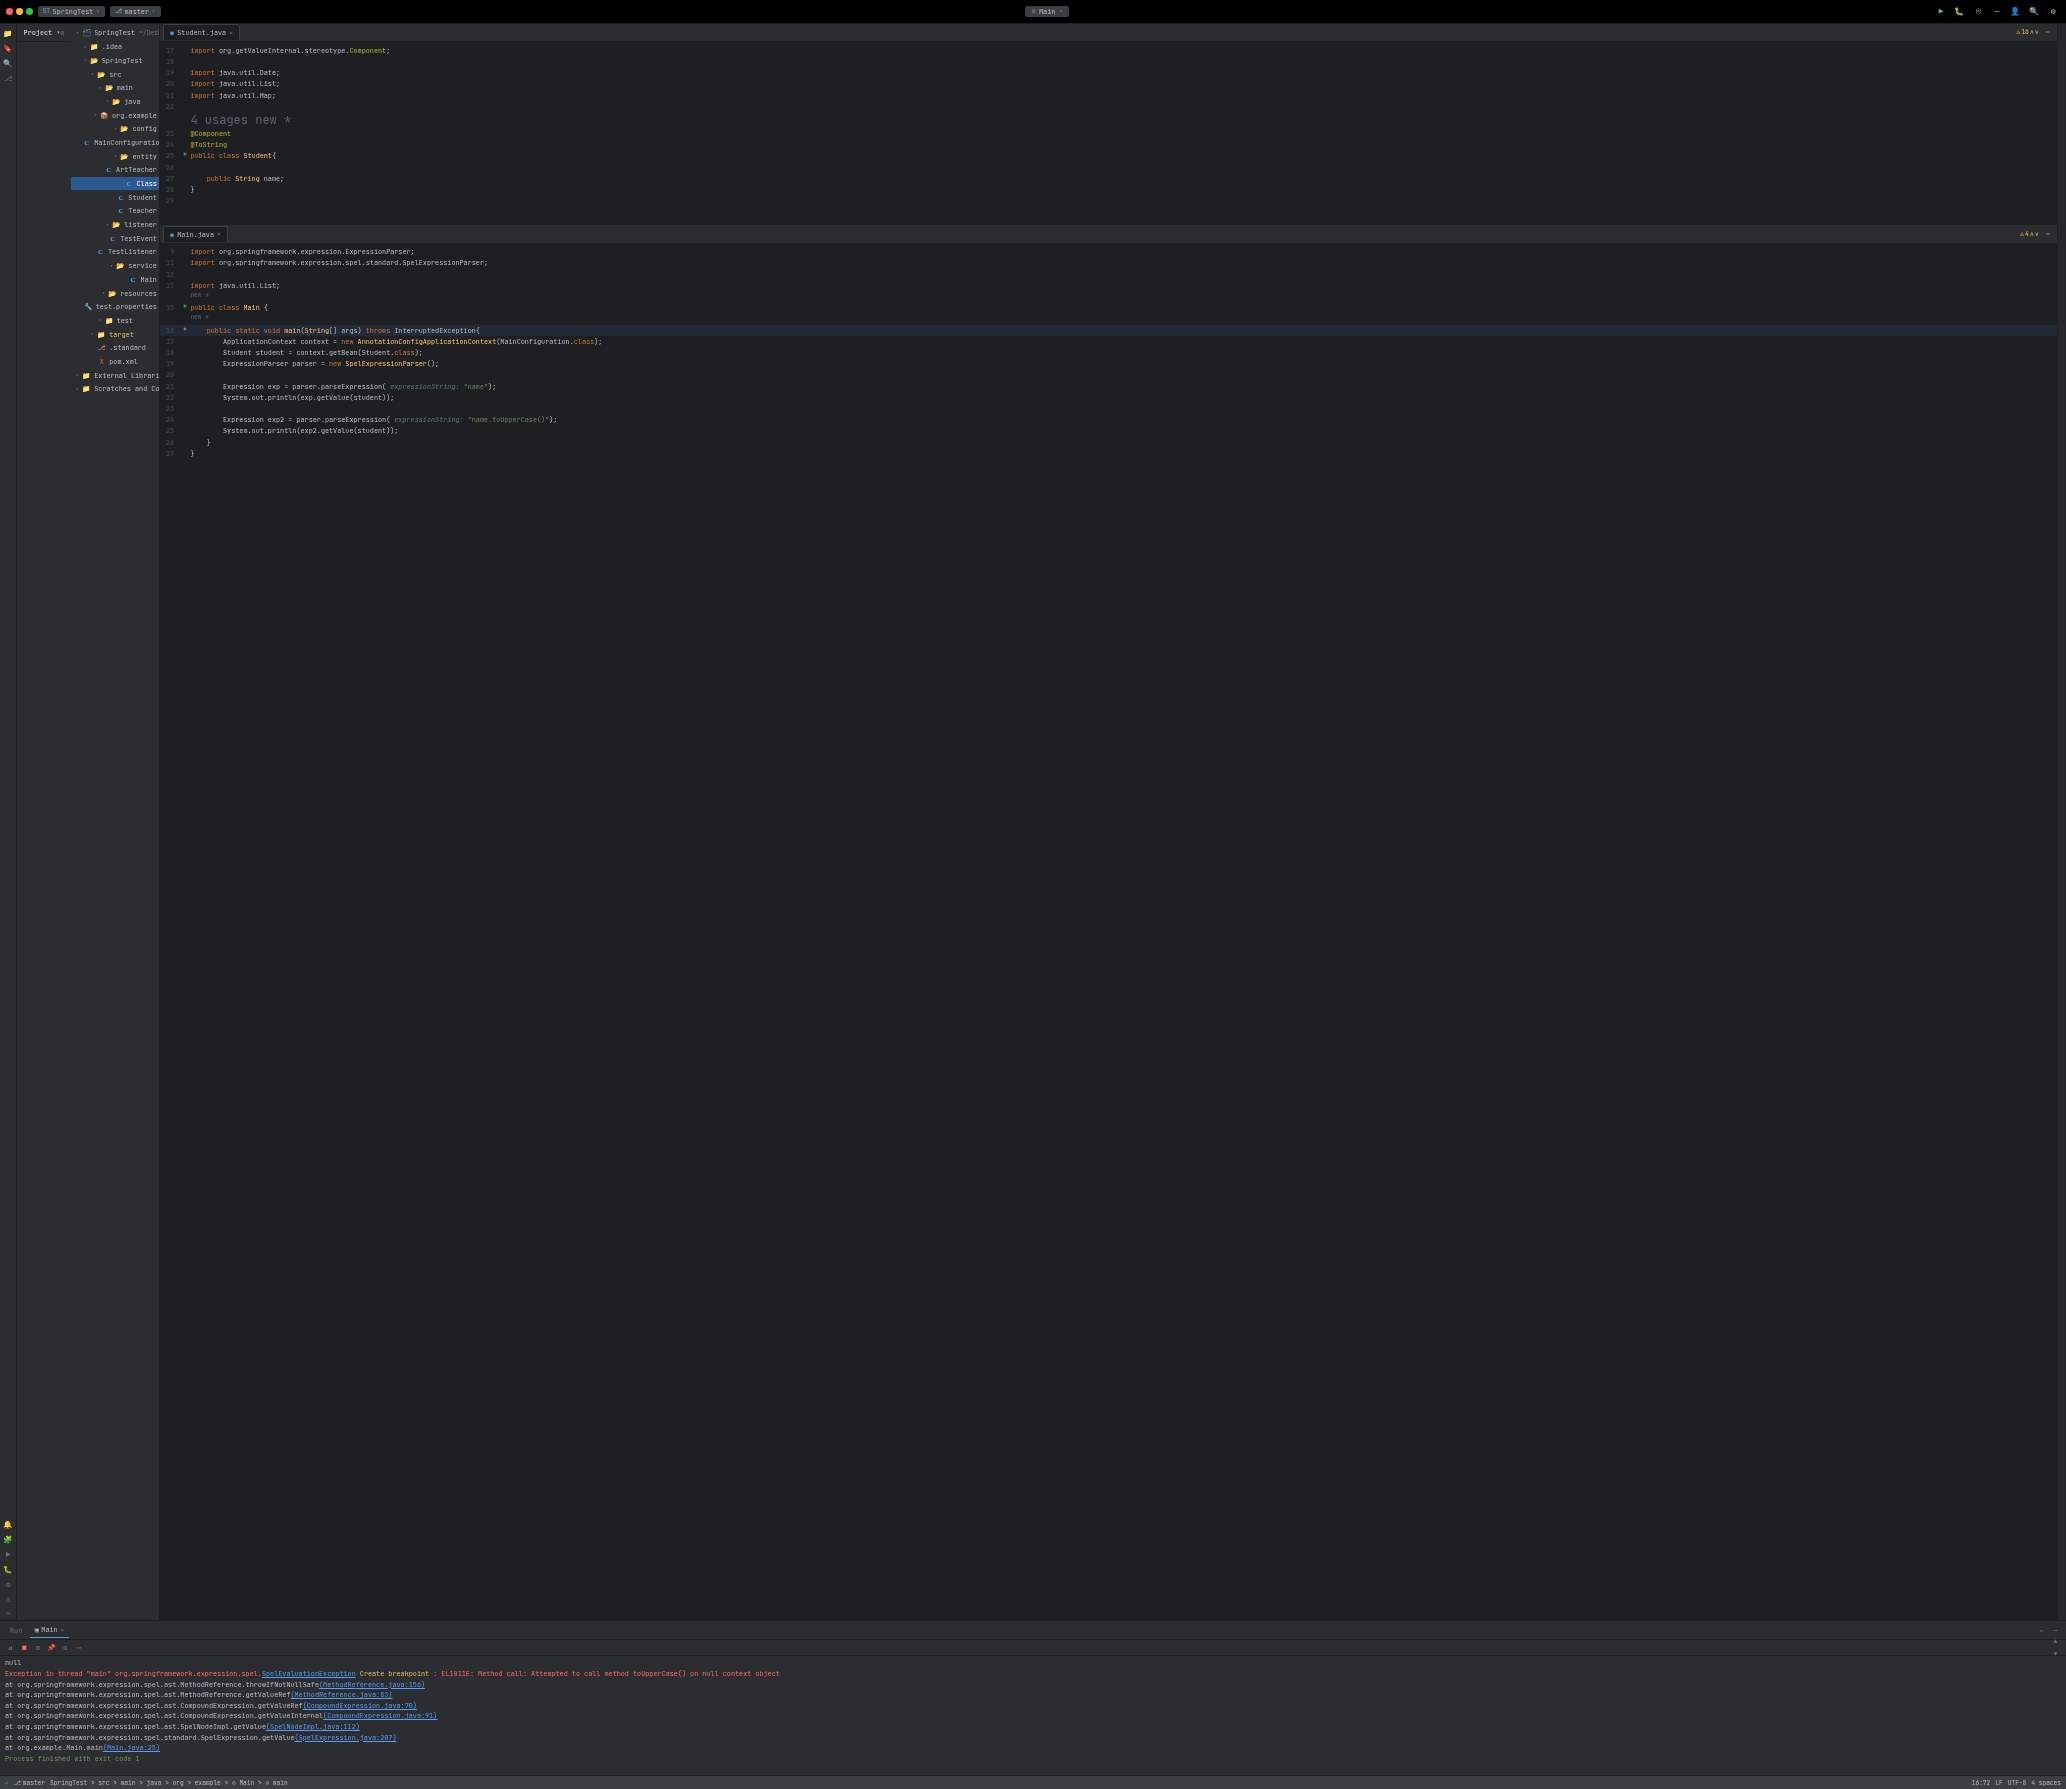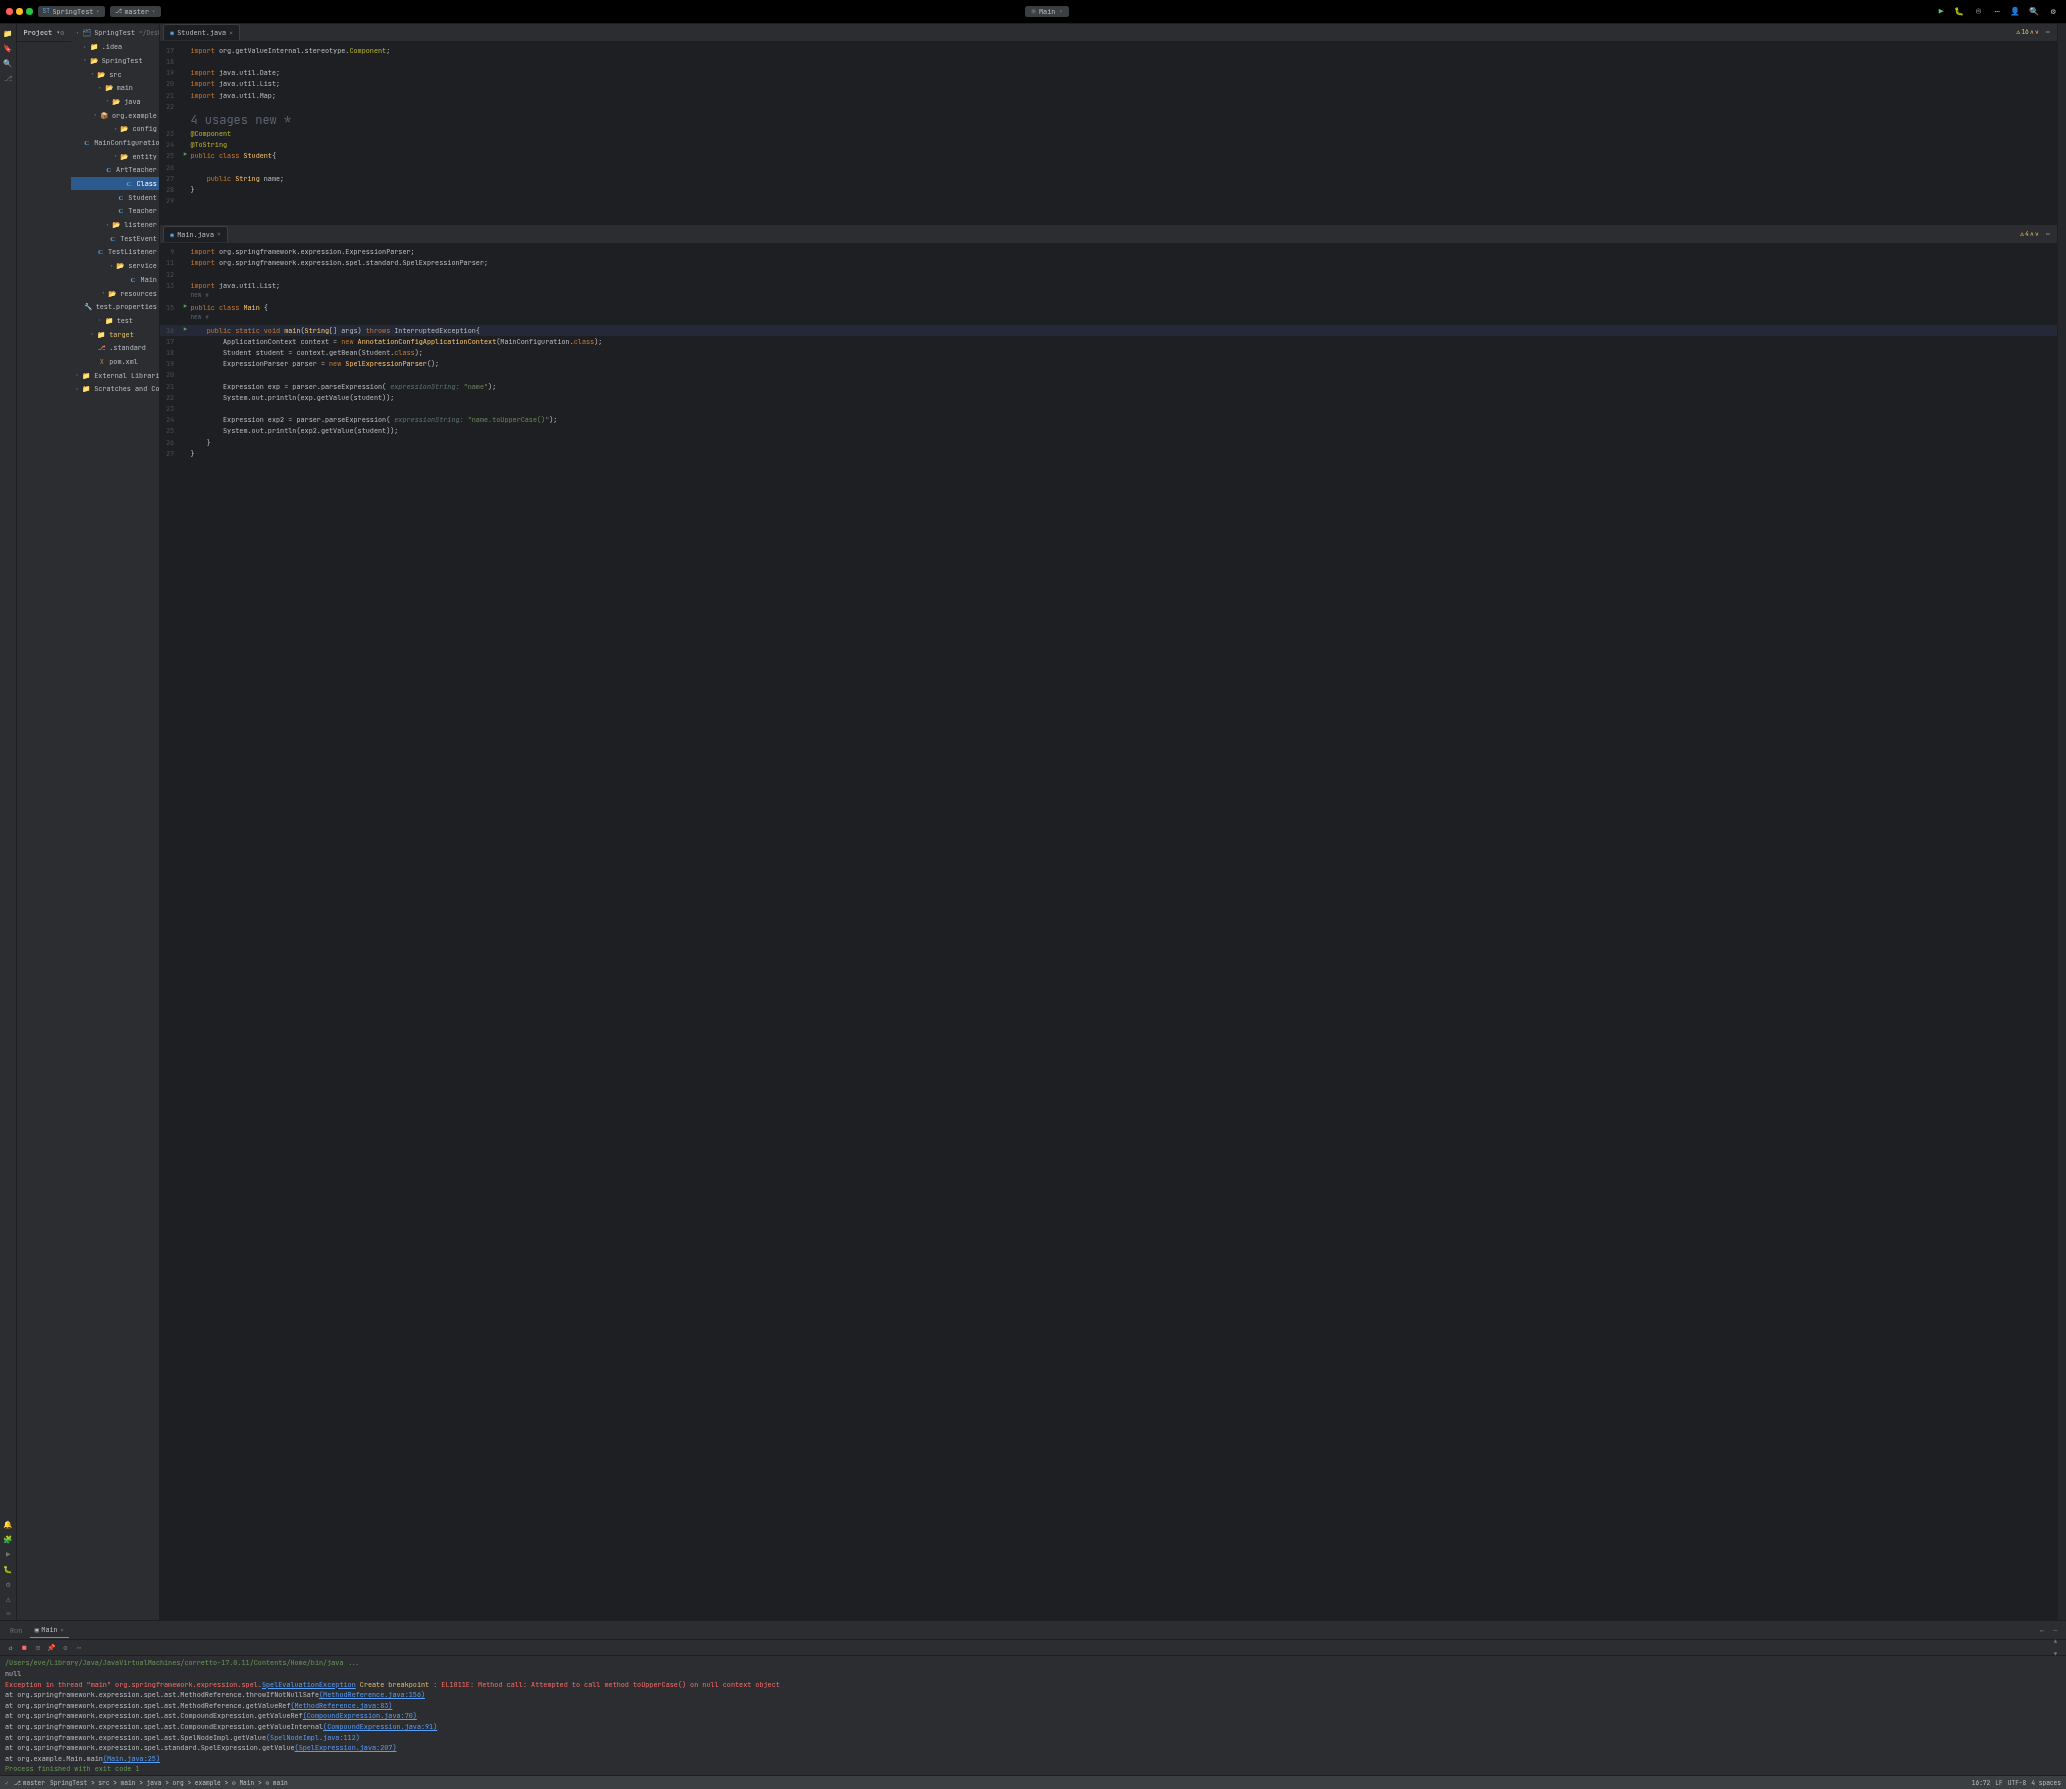--- a/index.html
+++ b/index.html
@@ -898,28 +898,27 @@
     <div class="run-icon-btn">📌</div>
     <div class="run-icon-btn">⚙</div>
     <div class="run-icon-btn">⋯</div>
     <div style="margin-left:auto;display:flex;flex-direction:column;gap:1.2px">
       <div class="run-icon-btn" style="font-size:5.6px">▲</div>
       <div class="run-icon-btn" style="font-size:5.6px">▼</div>
     </div>
   </div>
   <div class="bottom-content" id="console-output">
   <div class="console-output">
-        <div><span style="color:#6a9955">/Users/eve/Library/Java/JavaVirtualMachines/corretto-17.0.11/Contents/Home/bin/java ...</span></div>
         <div><span style="color:#bcbec4">null</span></div>
         <div><span style="color:#ff6b68">Exception in thread "main" org.springframework.expression.spel.</span><span style="color:#589df6;text-decoration:underline;cursor:pointer">SpelEvaluationException</span><span style="color:#ff6b68">  </span><span style="color:#e8bf6a;cursor:pointer"> Create breakpoint </span><span style="color:#ff6b68">  : EL1011E: Method call: Attempted to call method toUpperCase() on null context object</span></div>
         <div><span style="color:#bcbec4">	at org.springframework.expression.spel.ast.MethodReference.throwIfNotNullSafe</span><span style="color:#589df6;text-decoration:underline;cursor:pointer">(MethodReference.java:156)</span></div>
         <div><span style="color:#bcbec4">	at org.springframework.expression.spel.ast.MethodReference.getValueRef</span><span style="color:#589df6;text-decoration:underline;cursor:pointer">(MethodReference.java:83)</span></div>
         <div><span style="color:#bcbec4">	at org.springframework.expression.spel.ast.CompoundExpression.getValueRef</span><span style="color:#589df6;text-decoration:underline;cursor:pointer">(CompoundExpression.java:70)</span></div>
         <div><span style="color:#bcbec4">	at org.springframework.expression.spel.ast.CompoundExpression.getValueInternal</span><span style="color:#589df6;text-decoration:underline;cursor:pointer">(CompoundExpression.java:91)</span></div>
-        <div><span style="color:#bcbec4">	at org.springframework.expression.spel.ast.SpelNodeImpl.getValue</span><span style="color:#589df6;cursor:pointer">(SpelNodeImpl.java:112)</span></div>
+        <div><span style="color:#bcbec4">	at org.springframework.expression.spel.ast.SpelNodeImpl.getValue</span><span style="color:#589df6;text-decoration:underline;cursor:pointer">(SpelNodeImpl.java:112)</span></div>
         <div><span style="color:#bcbec4">	at org.springframework.expression.spel.standard.SpelExpression.getValue</span><span style="color:#589df6;text-decoration:underline;cursor:pointer">(SpelExpression.java:207)</span></div>
         <div><span style="color:#bcbec4">	at org.example.Main.main</span><span style="color:#589df6;text-decoration:underline;cursor:pointer">(Main.java:25)</span></div>
         <div></div>
         <div><span style="color:#6a9955">Process finished with exit code 1</span></div>
       </div>
     </div>
 </div>
 
 <div class="status-bar">
   <div class="status-left">

